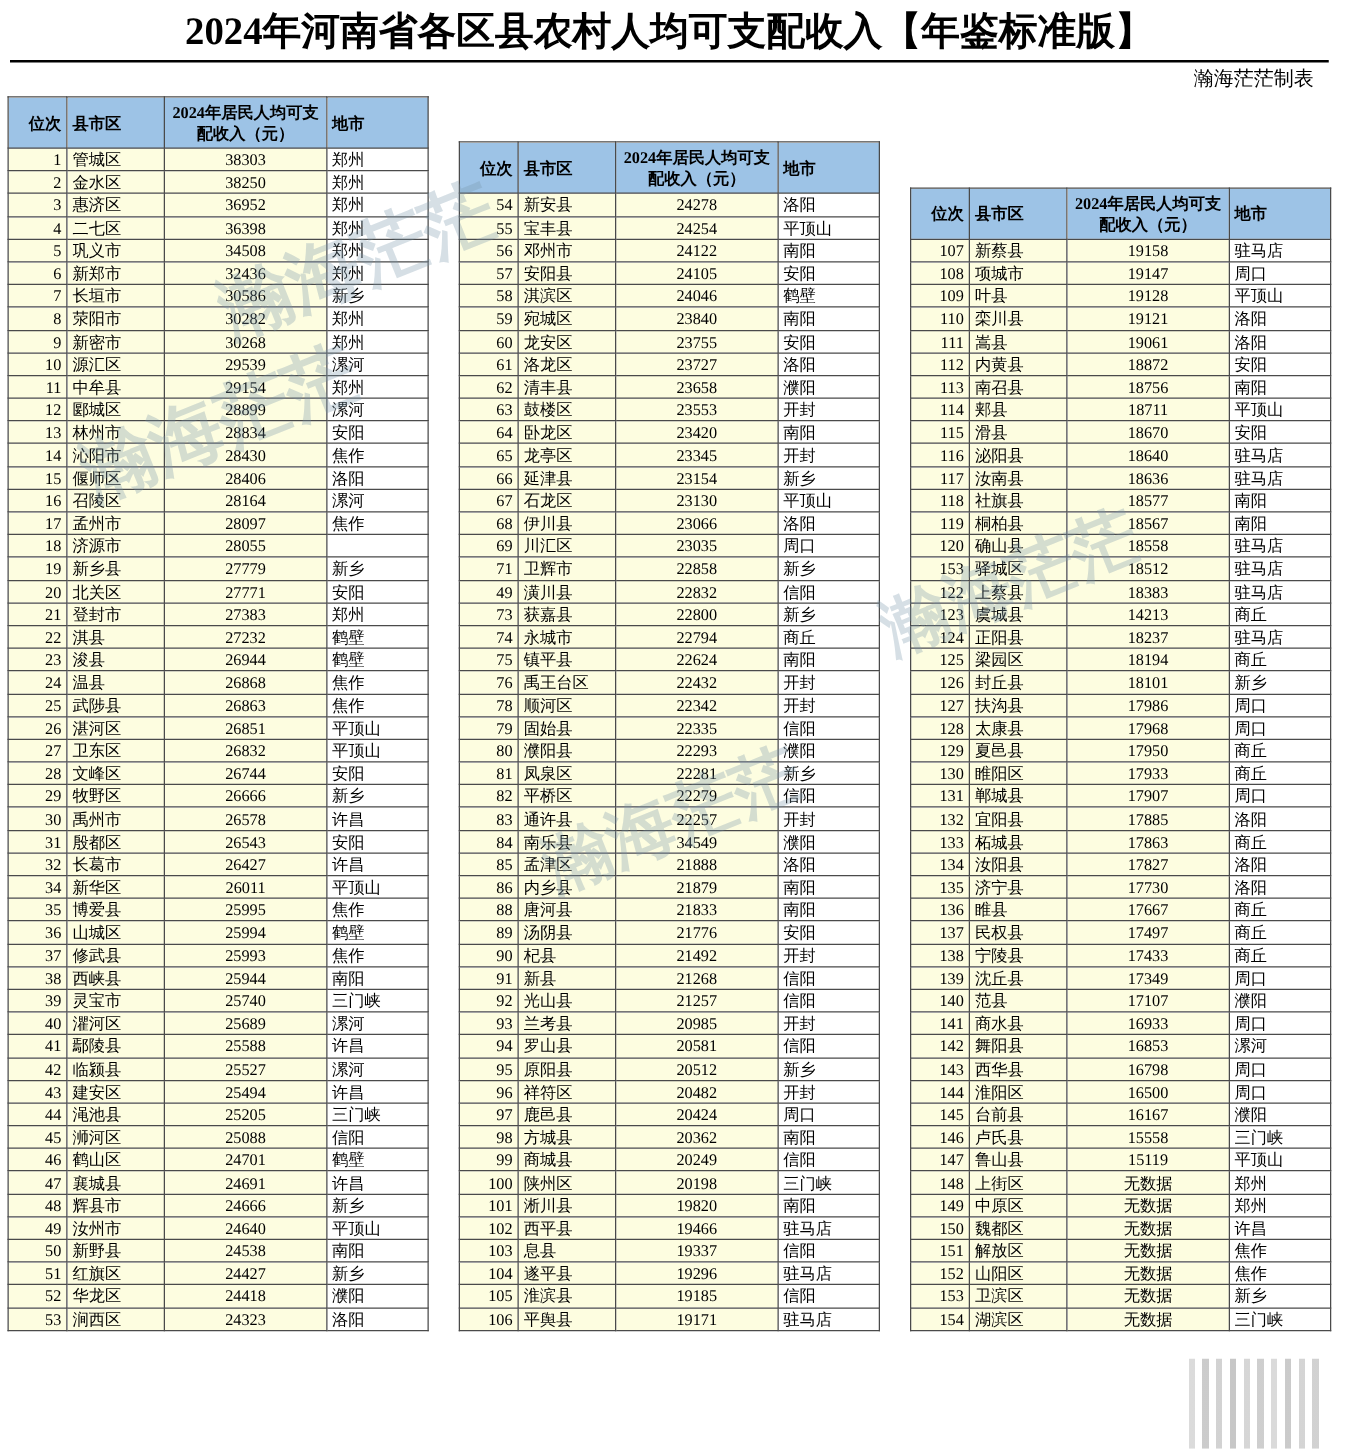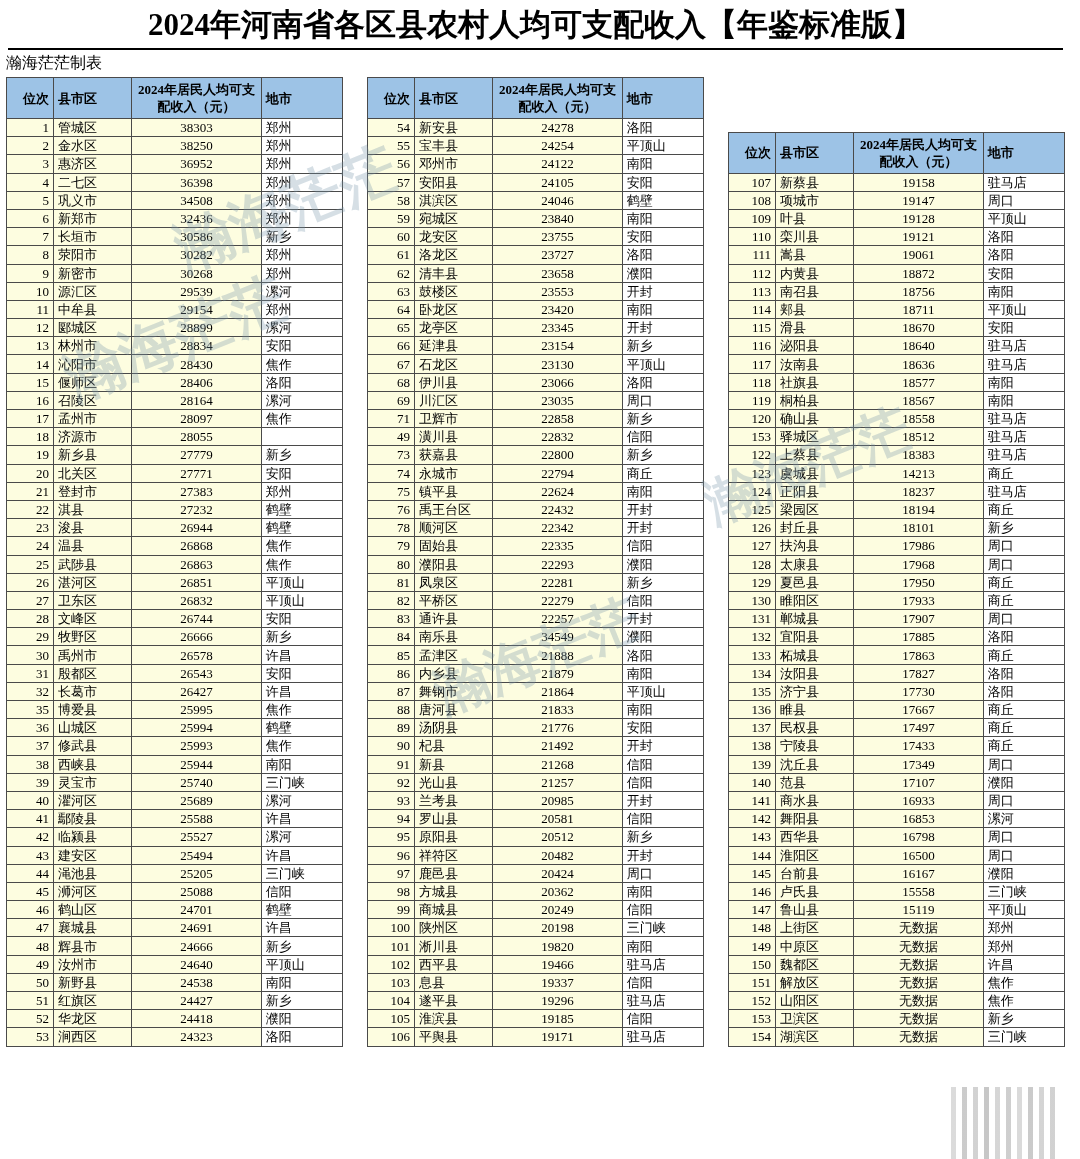--- a/index.html
+++ b/index.html
@@ -30,21 +30,21 @@
     text-align: center;
     letter-spacing: 0px;
     padding: 4px 0 2px 0;
     white-space: nowrap;
   }
   .title-rule {
     border-bottom: 2px solid #000;
     margin: 0 2px 2px 2px;
   }
   .credit {
-    text-align: left;
+    text-align: right;
     font-family: "Liberation Serif", serif;
     font-size: 16px;
     padding: 1px 14px 3px 0;
   }
   .columns {
     display: flex;
     gap: 24px;
     align-items: flex-end;
   }
   .col {
@@ -320,20 +320,26 @@
               <td class="c-val">26543</td>
               <td class="c-city">安阳</td>
             </tr>
             <tr>
               <td class="c-rank">32</td>
               <td class="c-name">长葛市</td>
               <td class="c-val">26427</td>
               <td class="c-city">许昌</td>
             </tr>
             <tr>
+              <td class="c-rank">34</td>
+              <td class="c-name">新华区</td>
+              <td class="c-val">26011</td>
+              <td class="c-city">平顶山</td>
+            </tr>
+            <tr>
               <td class="c-rank">35</td>
               <td class="c-name">博爱县</td>
               <td class="c-val">25995</td>
               <td class="c-city">焦作</td>
             </tr>
             <tr>
               <td class="c-rank">36</td>
               <td class="c-name">山城区</td>
               <td class="c-val">25994</td>
               <td class="c-city">鹤壁</td>
@@ -635,26 +641,20 @@
               <td class="c-val">21888</td>
               <td class="c-city">洛阳</td>
             </tr>
             <tr>
               <td class="c-rank">86</td>
               <td class="c-name">内乡县</td>
               <td class="c-val">21879</td>
               <td class="c-city">南阳</td>
             </tr>
             <tr>
-              <td class="c-rank">87</td>
-              <td class="c-name">舞钢市</td>
-              <td class="c-val">21864</td>
-              <td class="c-city">平顶山</td>
-            </tr>
-            <tr>
               <td class="c-rank">88</td>
               <td class="c-name">唐河县</td>
               <td class="c-val">21833</td>
               <td class="c-city">南阳</td>
             </tr>
             <tr>
               <td class="c-rank">89</td>
               <td class="c-name">汤阴县</td>
               <td class="c-val">21776</td>
               <td class="c-city">安阳</td>

